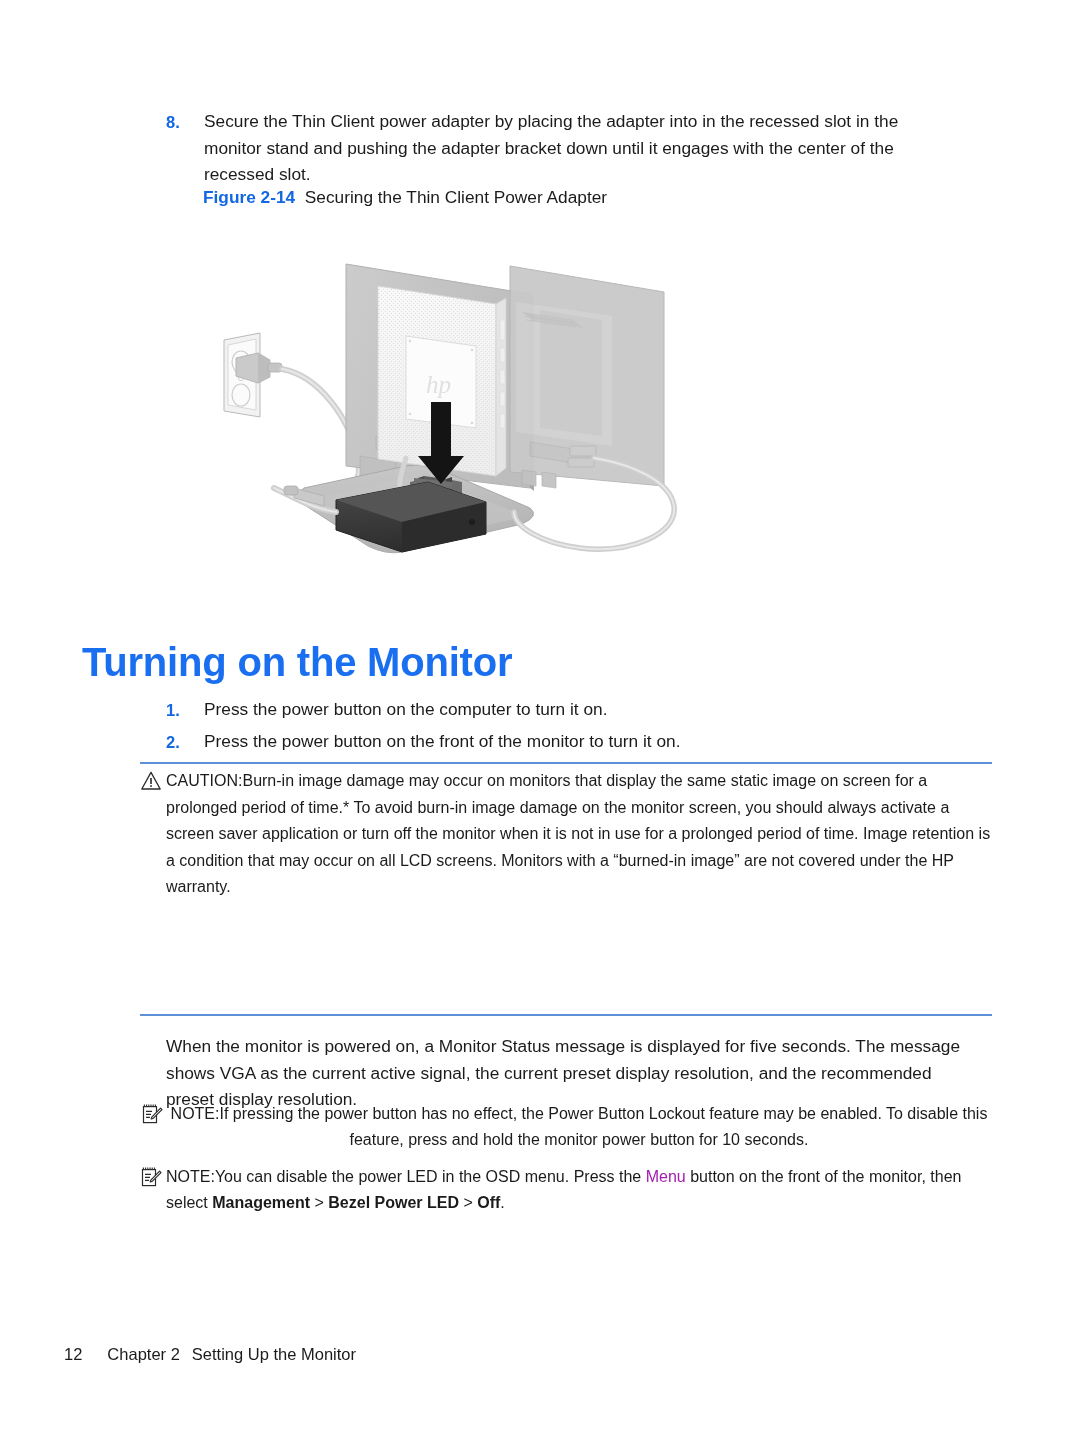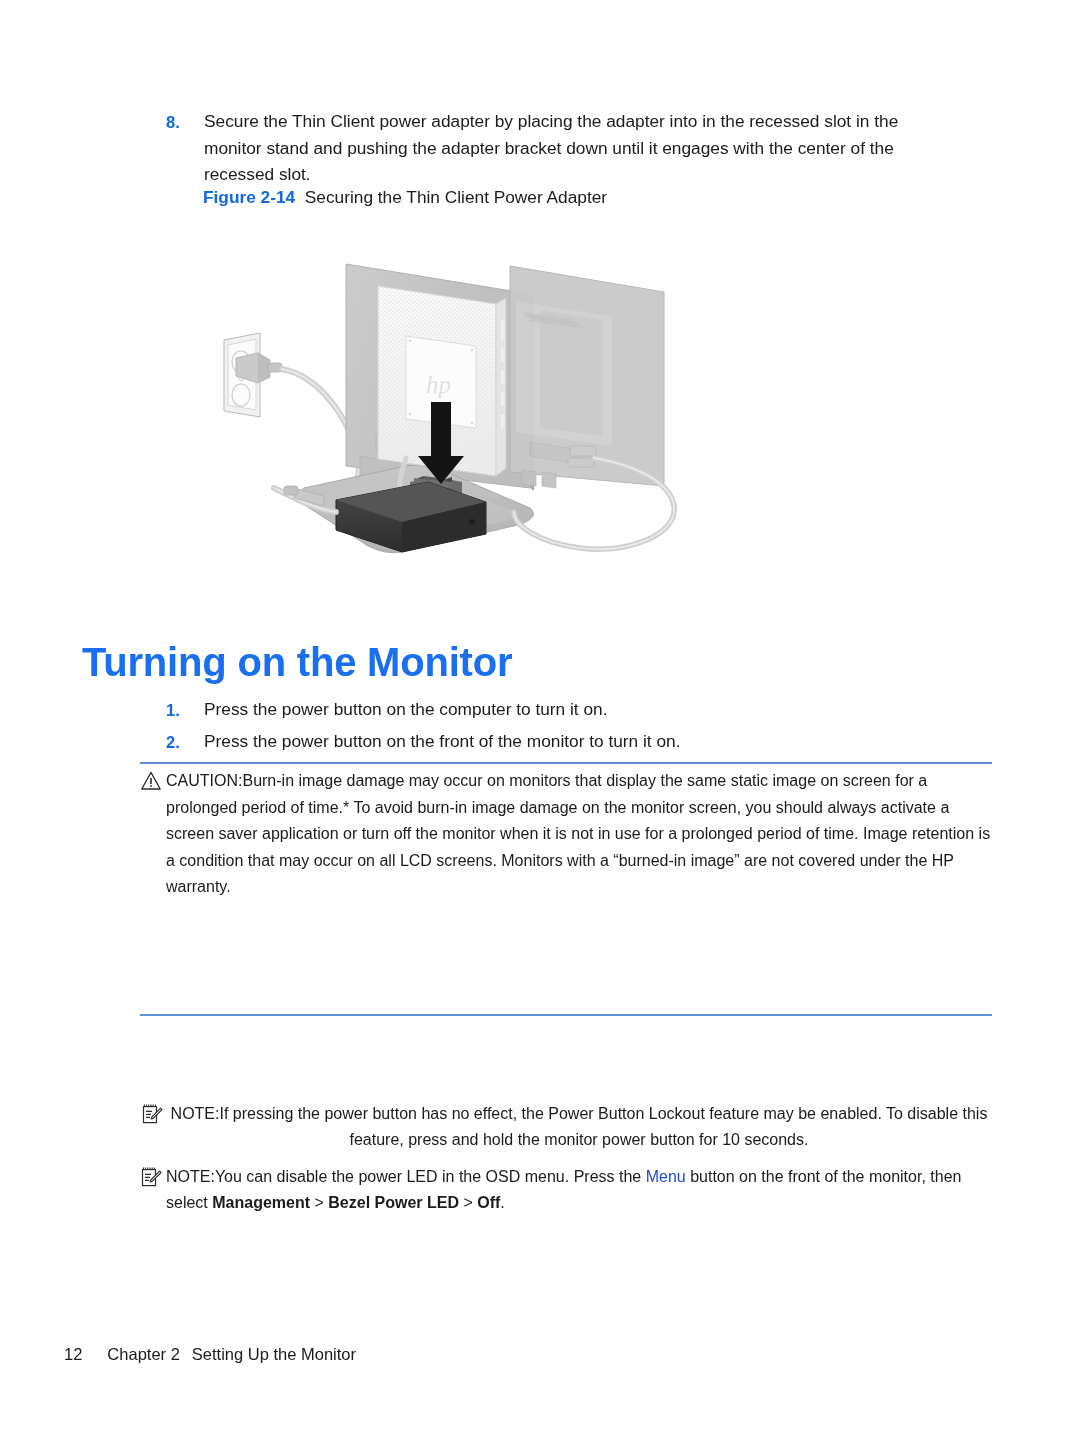--- a/index.html
+++ b/index.html
@@ -14,21 +14,21 @@
     color: #000000;
     position: relative;
     overflow: hidden;
   }
   .page {
     position: absolute;
     inset: 0;
   }
 
   
-  .blue { color: #1d4ed8; }
+  .blue { color: #a21caf; }
   .accent-heading {
     color: #1a6ff0;
     font-weight: bold;
     font-size: 40px;
     letter-spacing: -0.2px;
   }
   .body-text {
     font-size: 17.3px;
     line-height: 26.5px;
     color: #1b1b1b;
@@ -355,18 +355,19 @@
         <path d="M5,8.4 L11,8.4 M5,11.4 L10,11.4 M5,14.4 L9,14.4" stroke="#2b2b2b" stroke-width="1.1"></path>
         <path d="M19.6,5.2 L21,6.6 L12.4,15.2 L10.2,16 L11,13.8 Z" fill="#ffffff" stroke="#2b2b2b" stroke-width="1.2" stroke-linejoin="round"></path>
       </svg>
     </span>
     <div class="txt">
       <span class="lead">NOTE:</span><span class="lead-gap"></span><span>You can disable the power LED in the OSD menu. Press the </span><a href="#" class="blue" style="text-decoration:none;">Menu</a><span> button on the front of the monitor, then select </span><b>Management</b><span> &gt; </span><b>Bezel Power LED</b><span> &gt; </span><b>Off</b><span>.</span>
     </div>
   </div>
   <div class="admon-rule" style="top:1014px;"></div>
 
+  <div class="para" style="top:1033px;">When the monitor is powered on, a Monitor Status message is displayed for five seconds. The message shows VGA as the current active signal, the current preset display resolution, and the recommended preset display resolution.</div>
 
   <div class="footer">
     <span class="pg">12</span><span class="ch">Chapter 2</span><span>Setting Up the Monitor</span>
   </div>
 
 </div>
 
 </body></html>

